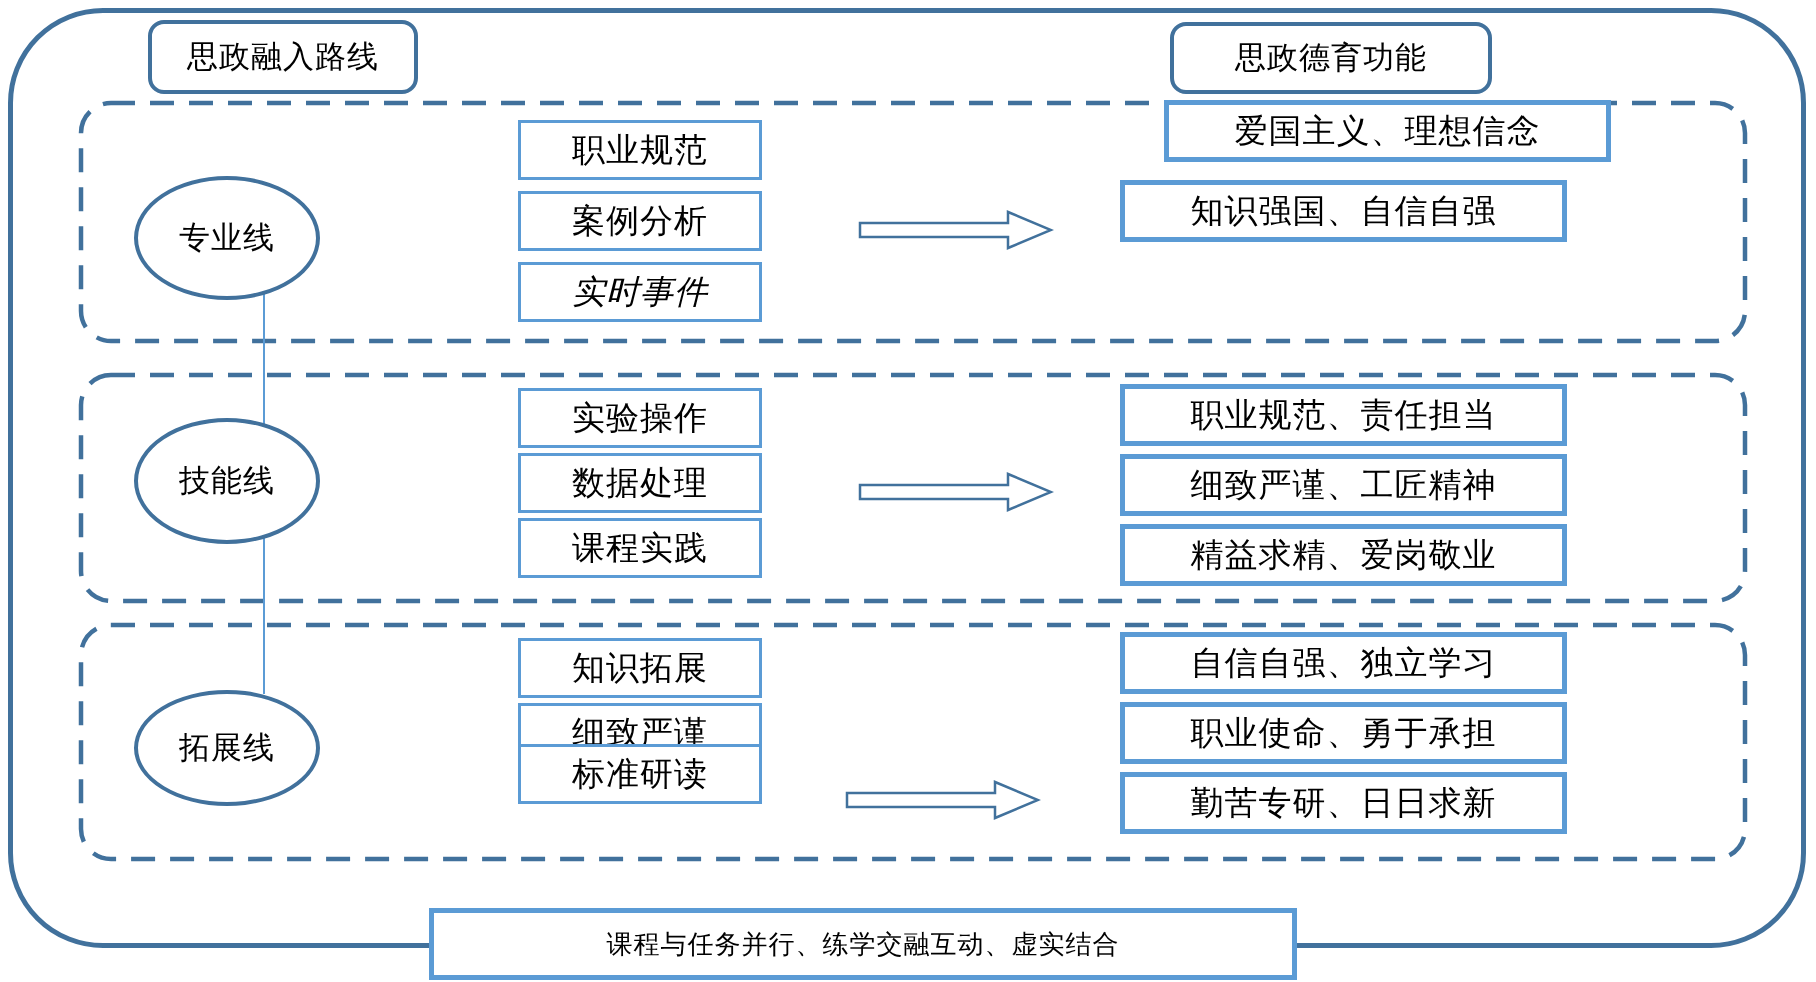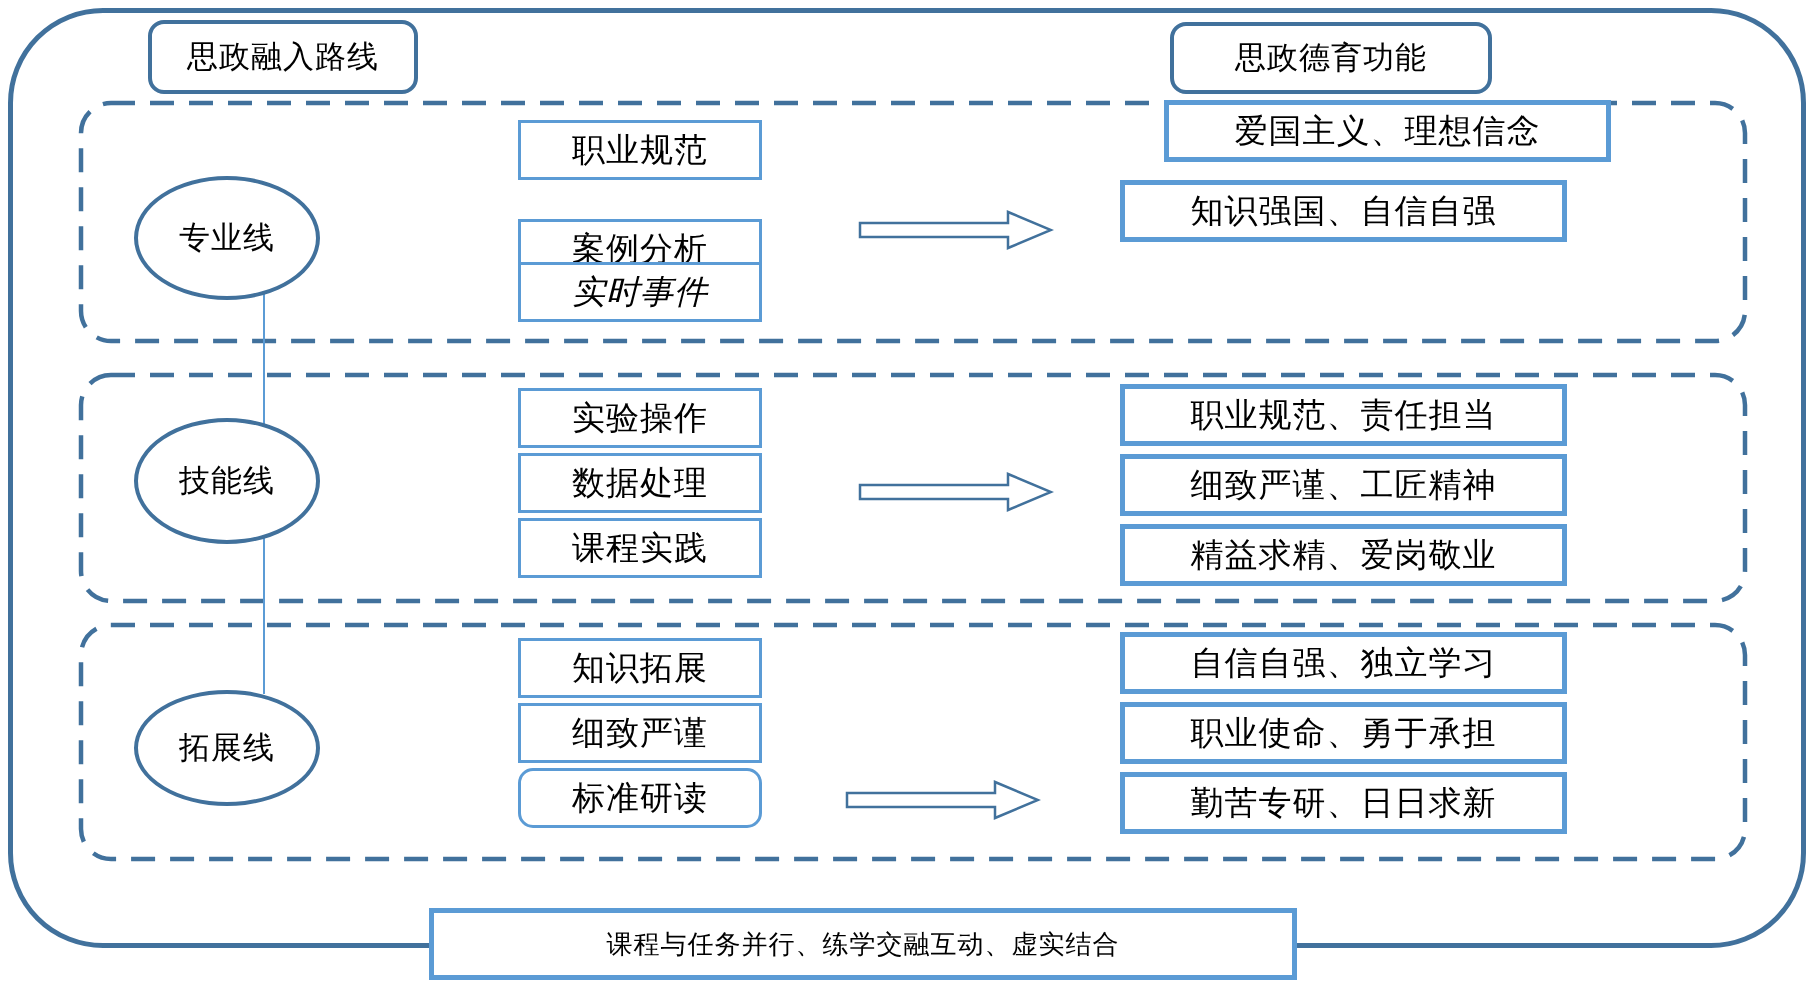--- a/index.html
+++ b/index.html
@@ -42,23 +42,23 @@
   }
   .el1{top:176px;height:116px;}
   .el2{top:418px;height:118px;}
   .el3{top:690px;height:108px;}
   .mid{
     position:absolute;left:518px;width:238px;height:54px;z-index:2;
     display:flex;align-items:center;justify-content:center;
     background:#fff;border:3px solid #5B9BD5;
     font-size:33px;letter-spacing:1px;
   }
-  .m1a{top:120px;} .m1b{top:191px;margin-top:28px;} .m1c{top:262px;font-style:italic;}
+  .m1a{top:120px;} .m1b{top:191px;} .m1c{top:262px;font-style:italic;}
   .m2a{top:388px;} .m2b{top:453px;} .m2c{top:518px;}
-  .m3a{top:638px;text-align:right;} .m3b{top:703px;} .m3c{top:768px;border-radius:15px;}
+  .m3a{top:638px;text-align:right;} .m3b{top:703px;} .m3c{top:744px;}
   .right{
     position:absolute;left:1120px;width:437px;height:52px;z-index:2;
     display:flex;align-items:center;justify-content:center;
     background:#fff;border:5px solid #5B9BD5;
     font-size:33px;letter-spacing:1px;
   }
   .f1a{top:100px;margin-left:44px;} .f1b{top:180px;} .f1c{top:252px;}
   .f2a{top:384px;} .f2b{top:454px;} .f2c{top:524px;}
   .f3a{top:632px;} .f3b{top:702px;} .f3c{top:772px;}
   .arrow{position:absolute;width:196px;height:44px;z-index:2;}

